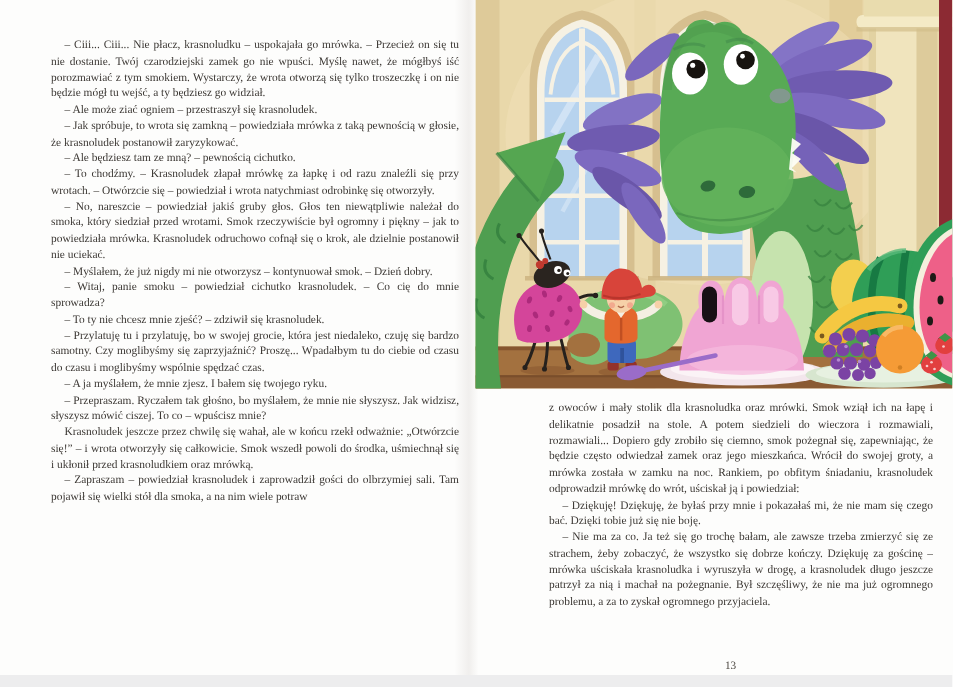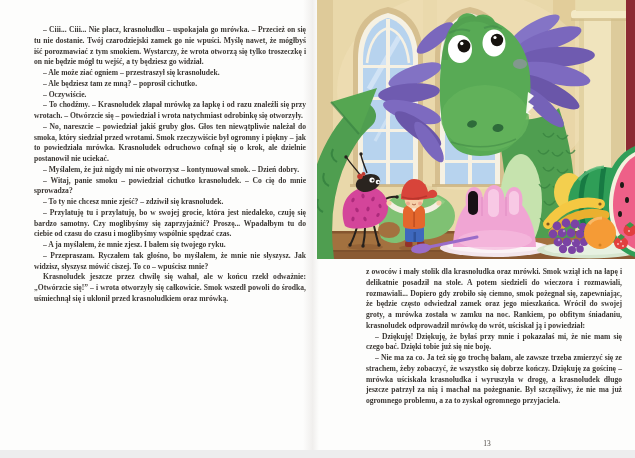--- a/index.html
+++ b/index.html
@@ -11,21 +11,21 @@
   .photo-edge-bottom{position:absolute;left:0;top:450px;width:635px;height:8px;background:#ededee;}
   .gutter-shadow{
     position:absolute;left:303px;top:0;width:16px;height:458px;
     background:linear-gradient(to right, rgba(0,0,0,0), rgba(90,70,60,.08) 60%, rgba(0,0,0,0));
   }
   .page-text{
     position:absolute;color:#3b3733;
     font-size:7.6px;line-height:10.75px;text-align:justify;
     -webkit-hyphens:none;hyphens:none;
   }
-  .page-text p{margin:0;text-indent:9px;font-weight:bold;}
+  .page-text p{margin:0;text-indent:9px;}
   .page-text p.no-indent{text-indent:0;}
   #left-text{left:34px;top:25px;width:272px;}
   #right-text{left:347px;top:267px;width:256px;margin-left:19px;}
   .pagenum{
     position:absolute;width:40px;text-align:center;
     font-size:7.5px;color:#4a453f;
   }
   #pagenum-left{left:128px;top:459px;text-align:right;}
   #pagenum-right{left:467px;top:439px;}
   #illustration{position:absolute;left:317px;top:0;width:318px;height:259px;}
@@ -33,31 +33,32 @@
 </style>
 </head>
 <body>
 
 <div class="gutter-shadow"></div>
 <div class="photo-edge-bottom"></div>
 
 <div id="left-text" class="page-text">
   <p>– Ciii... Ciii... Nie płacz, krasnoludku – uspokajała go mrówka. – Przecież on się tu nie dostanie. Twój czarodziejski zamek go nie wpuści. Myślę nawet, że mógłbyś iść porozmawiać z tym smokiem. Wystarczy, że wrota otworzą się tylko troszeczkę i on nie będzie mógł tu wejść, a ty będziesz go widział.</p>
   <p>– Ale może ziać ogniem – przestraszył się krasnoludek.</p>
-  <p>– Ale będziesz tam ze mną? – poprosił cichutko.</p>
-  <p>– Oczywiście.</p>
+  <p>– Jak spróbuje, to wrota się zamkną – powiedziała mrówka z taką pewnością w głosie, że krasnoludek postanowił zaryzykować.</p>
+  <p>– Ale będziesz tam ze mną? – pewnością cichutko.</p>
   <p>– To chodźmy. – Krasnoludek złapał mrówkę za łapkę i od razu znaleźli się przy wrotach. – Otwórzcie się – powiedział i wrota natychmiast odrobinkę się otworzyły.</p>
   <p>– No, nareszcie – powiedział jakiś gruby głos. Głos ten niewątpliwie należał do smoka, który siedział przed wrotami. Smok rzeczywiście był ogromny i piękny – jak to powiedziała mrówka. Krasnoludek odruchowo cofnął się o krok, ale dzielnie postanowił nie uciekać.</p>
   <p>– Myślałem, że już nigdy mi nie otworzysz – kontynuował smok. – Dzień dobry.</p>
   <p>– Witaj, panie smoku – powiedział cichutko krasnoludek. – Co cię do mnie sprowadza?</p>
   <p>– To ty nie chcesz mnie zjeść? – zdziwił się krasnoludek.</p>
   <p>– Przylatuję tu i przylatuję, bo w swojej grocie, która jest niedaleko, czuję się bardzo samotny. Czy moglibyśmy się zaprzyjaźnić? Proszę... Wpadałbym tu do ciebie od czasu do czasu i moglibyśmy wspólnie spędzać czas.</p>
   <p>– A ja myślałem, że mnie zjesz. I bałem się twojego ryku.</p>
   <p>– Przepraszam. Ryczałem tak głośno, bo myślałem, że mnie nie słyszysz. Jak widzisz, słyszysz mówić ciszej. To co – wpuścisz mnie?</p>
   <p>Krasnoludek jeszcze przez chwilę się wahał, ale w końcu rzekł odważnie: „Otwórzcie się!” – i wrota otworzyły się całkowicie. Smok wszedł powoli do środka, uśmiechnął się i ukłonił przed krasnoludkiem oraz mrówką.</p>
+  <p>– Zapraszam – powiedział krasnoludek i zaprowadził gości do olbrzymiej sali. Tam pojawił się wielki stół dla smoka, a na nim wiele potraw</p>
 </div>
 <div id="pagenum-left" class="pagenum">12</div>
 
 <div id="right-text" class="page-text">
   <p class="no-indent">z owoców i mały stolik dla krasnoludka oraz mrówki. Smok wziął ich na łapę i delikatnie posadził na stole. A potem siedzieli do wieczora i rozmawiali, rozmawiali... Dopiero gdy zrobiło się ciemno, smok pożegnał się, zapewniając, że będzie często odwiedzał zamek oraz jego mieszkańca. Wrócił do swojej groty, a mrówka została w zamku na noc. Rankiem, po obfitym śniadaniu, krasnoludek odprowadził mrówkę do wrót, uściskał ją i powiedział:</p>
   <p>– Dziękuję! Dziękuję, że byłaś przy mnie i pokazałaś mi, że nie mam się czego bać. Dzięki tobie już się nie boję.</p>
   <p>– Nie ma za co. Ja też się go trochę bałam, ale zawsze trzeba zmierzyć się ze strachem, żeby zobaczyć, że wszystko się dobrze kończy. Dziękuję za gościnę – mrówka uściskała krasnoludka i wyruszyła w drogę, a krasnoludek długo jeszcze patrzył za nią i machał na pożegnanie. Był szczęśliwy, że nie ma już ogromnego problemu, a za to zyskał ogromnego przyjaciela.</p>
 </div>
 <div id="pagenum-right" class="pagenum">13</div>
 

